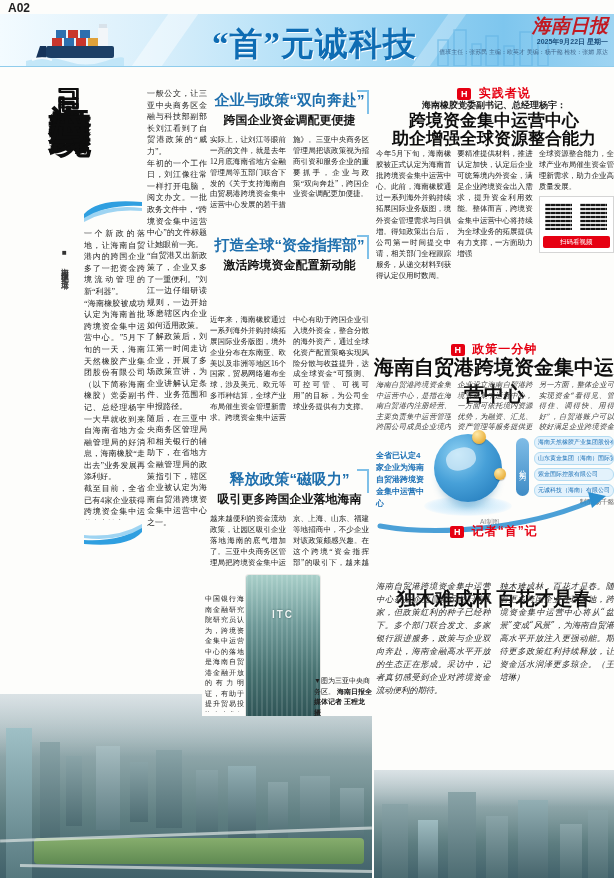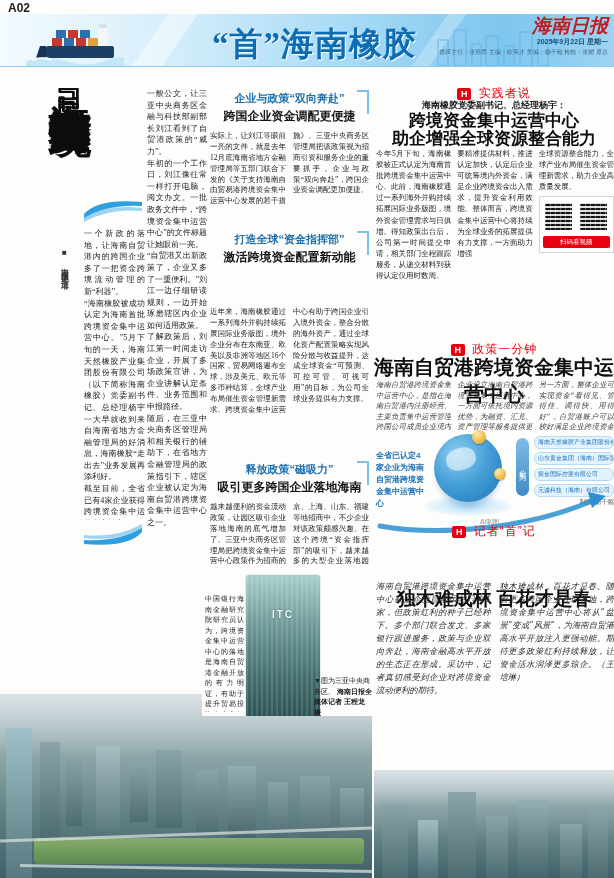--- a/index.html
+++ b/index.html
@@ -30,40 +30,40 @@
   .v-byline{position:absolute;left:58px;top:248px;writing-mode:vertical-rl;
             font-size:8px;color:#333;height:160px;letter-spacing:1px;}
   .wave{position:absolute;width:58px;height:26px;}
   .prose{font-family:"Liberation Serif",serif;text-align:justify;white-space:pre-line;overflow:hidden;}
   .colA{position:absolute;left:84px;top:228px;width:61px;height:292px;font-size:8px;line-height:1.45;}
   .colB{position:absolute;left:147px;top:88px;width:60px;height:522px;font-size:8px;line-height:1.45;}
   .cd{position:absolute;left:210px;top:86px;width:159px;height:482px;overflow:hidden;}
   .sec-head{text-align:center;padding:5px 0 3px;position:relative;}
   .sec-head:after{content:"";position:absolute;right:0;top:4px;width:10px;height:22px;
                   border-right:2px solid #7fc0e8;border-top:2px solid #7fc0e8;}
-  .sec-k{font-size:11px;font-weight:bold;color:#1e6fad;}
+  .sec-k{font-size:15px;font-weight:bold;color:#1e6fad;}
   .sec-t{font-size:12px;font-weight:900;color:#141414;margin-top:2px;}
   .sec-body{column-count:2;column-gap:7px;font-size:7.5px;line-height:1.45;margin-top:3px;}
   .h1s{height:96px;} .h2s{height:150px;margin-top:38px;} .h3s{height:96px;}
   .dateline{font-size:8px;font-weight:bold;text-align:center;margin-top:3px;}
   .side-note{position:absolute;left:205px;top:594px;width:39px;height:118px;font-size:7px;line-height:1.5;}
   
   .itc{position:absolute;left:246px;top:575px;width:74px;height:142px;border-radius:3px 3px 0 0;
        background:repeating-linear-gradient(90deg,rgba(255,255,255,.12) 0 2px,transparent 2px 5px),
                   linear-gradient(180deg,#a8cfc9 0%,#6f9a99 35%,#45706f 70%,#2f5456 100%);
        box-shadow:0 0 0 1px rgba(0,0,0,.08);}
   .itc-label{position:absolute;left:0;top:34px;width:100%;text-align:center;color:#f2f7f5;
              font-size:10px;font-weight:bold;letter-spacing:2px;text-shadow:0 0 2px #2e5254;}
   .photo-cap{position:absolute;left:314px;top:676px;width:58px;font-size:7px;line-height:1.5;color:#222;}
   .photo-cap b{font-weight:bold;}
   
   .tag-row{position:absolute;width:240px;left:374px;text-align:center;}
   .tag-ico{display:inline-block;width:14px;height:12px;background:#e60012;color:#fff;
            font-size:9px;font-weight:900;line-height:12px;border-radius:2px;vertical-align:middle;margin-right:3px;}
-  .tag-tx{display:inline-block;color:#e60012;font-size:12px;font-weight:400;letter-spacing:1px;vertical-align:middle;}
+  .tag-tx{display:inline-block;color:#e60012;font-size:12px;font-weight:700;letter-spacing:1px;vertical-align:middle;}
   .p-kicker{position:absolute;left:374px;top:99px;width:240px;text-align:center;font-size:9px;font-weight:bold;}
   .p-h{position:absolute;left:374px;width:240px;text-align:center;font-weight:900;font-size:17px;color:#0d0d0d;}
   .p-body{position:absolute;left:376px;top:148px;width:238px;height:186px;display:flex;gap:6px;}
   .p-body .pc{flex:1;font-size:7.5px;line-height:1.48;}
   .qrbox{margin-top:4px;background:#fff;border:1px solid #d5d5d5;padding:4px 3px;}
   .qrs{display:flex;gap:4px;justify-content:center;}
   .qr{width:31px;height:31px;background:
        repeating-linear-gradient(0deg,rgba(255,255,255,.85) 0 2px,transparent 2px 4px),
        repeating-linear-gradient(90deg,#151515 0 2px,#5a5a5a 2px 3px,#151515 3px 5px);
       outline:2px solid #fff;outline-offset:-2px;}
@@ -129,21 +129,21 @@
       <rect x="50" y="22" width="10" height="8" fill="#c8362c"></rect>
         <rect x="62" y="22" width="10" height="8" fill="#e0a23a"></rect>
       <rect x="30" y="14" width="10" height="8" fill="#2d6fae"></rect>
         <rect x="42" y="14" width="10" height="8" fill="#c8362c"></rect>
       <rect x="54" y="14" width="10" height="8" fill="#2d6fae"></rect>
       <rect x="72" y="12" width="10" height="18" fill="#f2f6f9"></rect>
         <rect x="73" y="8" width="8" height="4" fill="#d8e2ea"></rect>
       <path d="M0,45 Q20,38 40,45 T80,45 T98,44 L98,50 L0,50 Z" fill="#bfe4f7" opacity=".9"></path>
       <path d="M6,44 Q16,40 26,44" stroke="#ffffff" stroke-width="2" fill="none" opacity=".8"></path>
     </svg>
-    <div class="banner-title">“首”海南橡胶</div>
+    <div class="banner-title">“首”元诚科技</div>
     <svg class="skyline" width="120" height="40" viewBox="0 0 120 40">
       <g fill="none" stroke="#5fb2e4" stroke-width="1.5">
         <rect x="4" y="14" width="10" height="26"></rect>
           <rect x="20" y="4" width="12" height="36"></rect>
         <rect x="38" y="18" width="9" height="22"></rect>
           <rect x="52" y="10" width="12" height="30"></rect>
         <rect x="70" y="20" width="10" height="20"></rect>
           <rect x="86" y="6" width="12" height="34"></rect>
         <rect x="104" y="16" width="10" height="24"></rect>
       </g>

